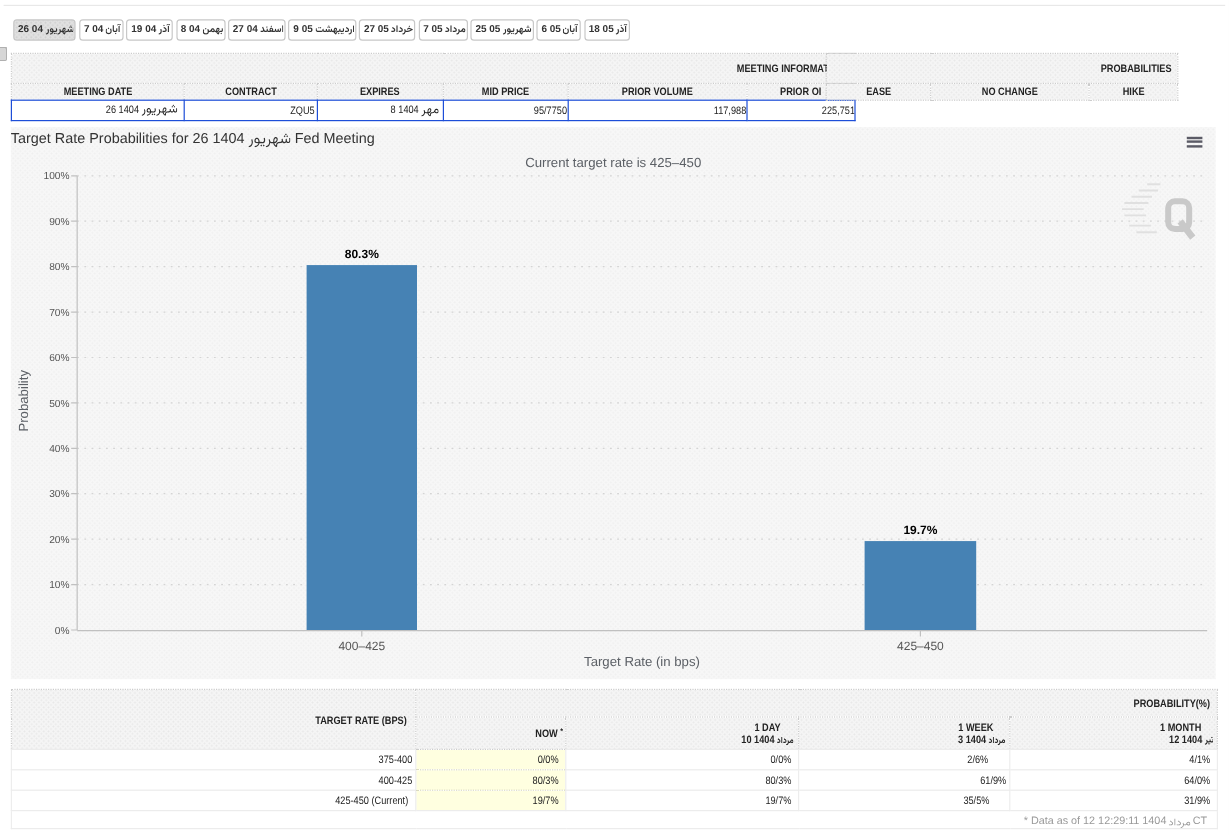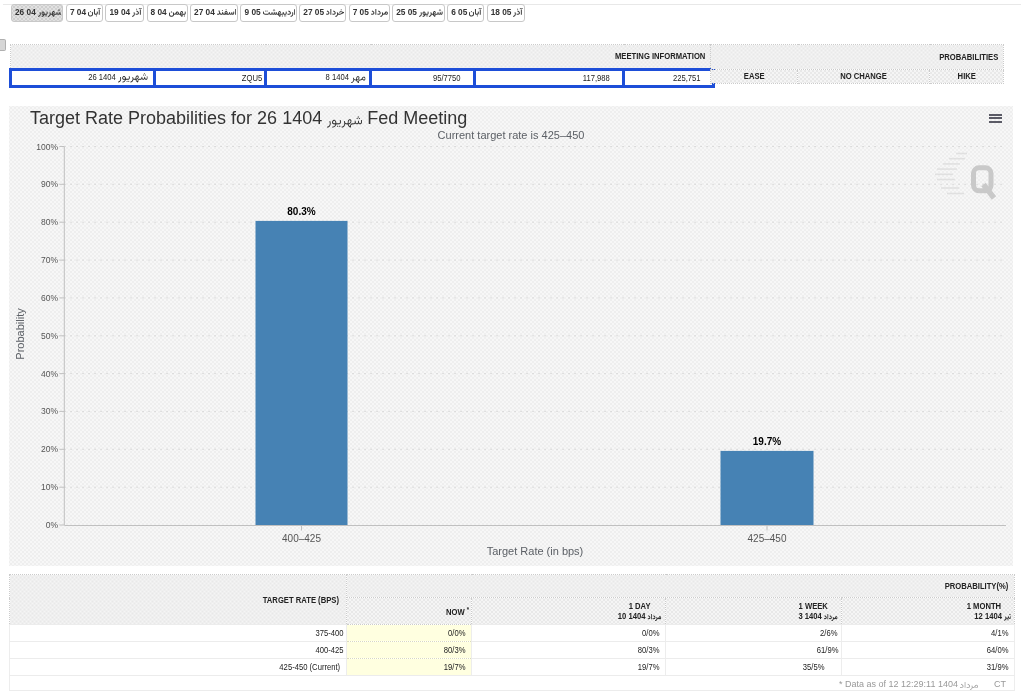--- a/index.html
+++ b/index.html
@@ -1,37 +1,37 @@
 <!DOCTYPE html>
 <html><head><meta charset="utf-8"><style>
 *{margin:0;padding:0;box-sizing:border-box}
 body{width:1024px;height:696px;background:#fff;font-family:"Liberation Sans",sans-serif;position:relative;overflow:hidden}
 .hatchL{background-color:#f5f5f5;background-image:radial-gradient(rgba(0,0,0,.06) .7px,transparent .9px),radial-gradient(rgba(0,0,0,.05) .7px,transparent .9px);background-size:4px 4px,4px 4px;background-position:0 0,2px 2px}
-.tabs{position:absolute;left:11px;top:4px;white-space:nowrap;line-height:0}
+.tabs{position:absolute;left:11px;top:16px;white-space:nowrap;line-height:0}
 .tab{display:inline-block;vertical-align:top;height:18px;line-height:15px;border:1px solid #c8c8c8;border-radius:3px;background:#fff;padding:0 1px 0 3px;margin-right:2.5px;font-weight:bold;font-size:8.3px;color:#333}
 .tab.sel{background-color:#e1e1e1;background-image:radial-gradient(rgba(0,0,0,.09) .7px,transparent .9px),radial-gradient(rgba(0,0,0,.08) .7px,transparent .9px);background-size:4px 4px,4px 4px;background-position:0 0,2px 2px}
 table{border-collapse:collapse;table-layout:fixed;position:absolute}
 td,th{overflow:hidden;white-space:nowrap}
 .dtab th{font-weight:bold;font-size:9px;color:#222;border:1px dotted #ccc}
 .dtab td{font-size:9px;color:#222;border:1px dotted #ccc;background:#fff}
 .cx{display:inline-block;transform:scaleX(0.85)}
 th .cx{transform-origin:center center}
-.r{text-align:right;padding-right:12px}
+.r{text-align:right;padding-right:0}
 .r .cx{transform-origin:right center}
 .c{text-align:right}
 .c .cx{transform-origin:center center}
 .cx2{transform:scaleX(0.85);line-height:10px}
 .l2{line-height:10px}
 .chart{position:absolute;left:9px;top:106px;width:1004px;height:460px;background-color:#f7f7f7;background-image:radial-gradient(rgba(0,0,0,.035) .7px,transparent .9px),radial-gradient(rgba(0,0,0,.03) .7px,transparent .9px);background-size:4px 4px,4px 4px;background-position:0 0,2px 2px}
-.ctitle{position:absolute;left:21px;top:2px;font-size:18px;color:#333}
+.ctitle{position:absolute;left:0;top:2px;font-size:12px;color:#333}
 .burger div{width:13px;height:2px;background:#5b5b66;margin-bottom:1.5px}
 .topline{position:absolute;left:3px;right:3px;top:4px;border-top:1px solid #e8e8e8}
 .lwidget{position:absolute;left:0;top:39px;width:6px;height:12px;background:#d6d6d6;border:1px solid #b0b0b0;border-left:none;border-radius:0 2px 2px 0}
 .yel{background:#ffffe0 !important;border:1px dotted #d9d9c0 !important}
-.tt td{border:3px solid #1d4ed8}
+.tt td{border:1px solid #1d4ed8}
 .bt td{border-top:1px solid #ececec;border-bottom:1px solid #ececec;border-left:1px solid #ededed;border-right:1px solid #ededed}
 </style></head><body>
 <div class="topline"></div>
 <div class="lwidget"></div>
 <div class="tabs"><span class="tab sel">26 04<svg width="23.7" height="8.0" viewBox="0 53 457 155" preserveAspectRatio="none" style="vertical-align:-2.2px;margin-left:2px;">
         <path d="M156,188 168,200 180,188 168,176Z M129,188 142,200 154,188 142,176Z M48,115 29,121 35,142 36,154 34,165 23,179 14,184 0,188 6,206 14,205 28,199 43,186 48,178 53,162 53,137Z M182,102 169,105 164,108 167,119 168,133 166,139 160,144 127,143 123,122 118,113 111,106 102,102 91,102 83,105 75,113 69,126 68,145 70,151 77,159 83,162 108,165 99,176 91,181 68,188 74,206 89,203 108,193 120,180 127,164 162,164 170,162 176,158 183,147 185,139 185,116Z M87,127 92,122 102,123 108,132 110,140 109,144 89,143 85,138Z M190,190 196,206 207,204 216,200 232,187 239,175 244,161 251,164 271,165 273,173 282,188 294,200 304,206 317,193 317,176 319,171 326,165 353,163 368,155 374,161 383,164 397,163 411,155 414,159 421,163 439,163 450,154 455,142 456,120 453,103 435,107 438,121 438,137 432,144 424,143 419,137 417,113 400,115 400,138 393,144 385,144 378,139 376,134 375,113 357,115 358,136 356,140 348,144 327,145 318,150 306,164 299,180 291,171 289,167 290,163 300,159 312,148 321,131 322,115 318,104 313,98 304,94 294,94 285,98 277,107 270,127 268,144 249,143 242,134 239,119 235,116 219,121 225,142 226,154 224,165 213,179 204,184 192,187Z M302,114 306,119 304,132 296,141 290,144 286,143 287,130 291,118 297,113Z M407,86 419,98 430,86 419,75Z M380,86 392,98 403,86 392,75Z M405,55 394,67 405,78 416,66Z" fill="#333333" fill-rule="evenodd"></path>
       </svg></span><span class="tab">7 04<svg width="12.8" height="8.7" viewBox="0 35 247 168" preserveAspectRatio="none" style="vertical-align:-2.0px;margin-left:2px;">
         <path d="M162,175 149,188 162,201 175,188Z M89,109 71,116 79,145 79,155 75,167 67,175 53,179 37,178 28,174 23,169 18,158 18,141 23,119 7,113 1,134 0,160 4,174 10,184 23,194 31,197 47,199 68,196 81,189 92,175 97,155 96,134Z M34,106 47,118 59,105 47,93Z M208,66 208,164 226,164 226,66Z M115,56 115,138 121,154 128,160 140,164 166,164 177,160 185,151 189,137 189,119 186,102 168,107 171,120 171,136 166,143 143,144 138,142 134,136 133,129 133,56Z M185,53 193,59 204,49 210,49 222,55 230,56 235,54 246,44 239,37 226,45 214,39 203,37 193,43 185,51Z" fill="#333333" fill-rule="evenodd"></path>
       </svg></span><span class="tab">19 04<svg width="9.9" height="9.0" viewBox="0 35 191 173" preserveAspectRatio="none" style="vertical-align:-2.2px;margin-left:2px;">
         <path d="M48,115 29,121 35,142 36,154 34,165 23,179 14,184 0,188 6,206 14,205 28,199 43,186 48,178 53,162 53,137Z M90,82 82,100 98,109 112,122 115,127 115,135 109,141 98,144 77,144 68,142 68,162 96,164 115,160 128,150 132,142 133,125 130,115 125,107 110,93Z M152,66 152,164 170,164 170,66Z M77,59 90,71 102,58 90,46Z M129,53 137,59 148,49 154,49 166,55 174,56 179,54 190,44 183,37 170,45 158,39 147,37 137,43 129,51Z" fill="#333333" fill-rule="evenodd"></path>
@@ -59,36 +59,44 @@
       <col style="width:111px">
       <col style="width:105px">
       <col style="width:104px">
       <col style="width:149px">
       <col style="width:90px">
     </colgroup>
 <tbody>
       <tr>
         <th colspan="6" class="c hatchL" style="height:25px"><span class="cx">MEETING INFORMATION</span></th>
       </tr>
+<tr class="hatchL">
+        <th style="height:14px"><span class="cx">MEETING DATE</span></th>
+        <th><span class="cx">CONTRACT</span></th>
+        <th><span class="cx">EXPIRES</span></th>
+        <th><span class="cx">MID PRICE</span></th>
+        <th><span class="cx">PRIOR VOLUME</span></th>
+        <th><span class="cx">PRIOR OI</span></th>
+      </tr>
 <tr>
         <td class="c" style="height:17px"><span class="cx">26 1404<svg width="35.0" height="9.6" viewBox="0 61 445 147" preserveAspectRatio="none" style="vertical-align:-2.8px;margin-left:2px;">
               <path d="M152,187 152,189 162,198 172,188 162,178Z M126,187 126,189 136,198 146,188 136,178Z M42,123 30,126 35,150 35,159 31,174 18,188 0,195 4,206 16,203 27,197 37,187 43,176 47,159 47,146Z M174,109 161,112 164,126 164,140 162,145 157,150 153,151 118,150 118,140 115,128 105,113 95,108 85,108 75,113 68,122 64,133 64,147 67,154 73,160 80,163 106,165 102,174 92,184 81,190 65,194 69,206 87,201 103,191 111,181 117,165 156,164 165,161 172,154 176,143 177,127Z M84,122 93,121 101,127 106,142 105,151 87,151 81,149 77,145 77,131Z M184,195 188,205 190,206 211,197 223,184 232,160 241,164 263,165 265,174 275,191 294,206 304,197 304,180 307,172 316,165 344,163 349,161 358,153 365,161 373,164 384,164 390,162 401,153 408,161 412,163 429,163 439,155 444,142 444,120 442,110 429,113 432,127 432,140 428,148 422,151 415,150 410,146 407,139 405,119 394,121 393,143 388,149 383,151 374,150 367,144 364,134 363,119 351,121 352,138 350,144 342,150 317,151 305,156 296,168 291,189 280,178 274,165 288,161 300,151 308,137 310,121 308,113 303,105 292,100 282,101 278,103 268,115 264,126 262,149 260,151 242,151 235,148 230,141 226,123 214,126 219,150 219,159 215,174 202,188Z M291,113 298,120 297,134 287,147 277,151 274,150 274,136 277,124 283,115Z M400,93 410,102 419,92 410,83Z M373,93 383,102 392,92 383,83Z M386,73 395,82 397,82 406,72 397,63Z" fill="#222222" fill-rule="evenodd"></path>
             </svg></span></td>
         <td class="c"><span class="cx">ZQU5</span></td>
         <td class="c"><span class="cx">8 1404<svg width="17.3" height="7.2" viewBox="0 98 220 110" preserveAspectRatio="none" style="vertical-align:-2.8px;margin-left:2px;">
               <path d="M217,128 213,120 202,111 196,109 186,109 178,112 169,121 160,138 152,148 145,151 129,152 121,156 115,162 110,174 107,189 96,178 90,165 104,161 116,151 124,137 126,121 124,113 119,105 108,100 98,101 94,103 84,115 80,126 78,149 76,151 58,151 51,148 46,141 42,123 30,126 35,150 35,159 31,174 18,188 0,195 4,205 6,206 27,197 39,184 48,160 57,164 79,165 81,174 91,191 110,206 120,197 120,180 123,172 132,165 153,163 167,153 177,161 186,165 198,166 209,162 215,156 218,148 219,139Z M187,122 195,122 199,124 205,132 206,146 198,153 188,152 173,141 178,130Z M107,113 114,120 113,134 103,147 93,151 90,150 90,136 93,124 99,115Z" fill="#222222" fill-rule="evenodd"></path>
             </svg></span></td>
         <td class="r"><span class="cx">95/7750</span></td>
         <td class="r"><span class="cx">117,988</span></td>
         <td class="r"><span class="cx">225,751</span></td>
       </tr>
 </tbody>
   </table>
 
-<table class="dtab tt" style="left:710px;top:43.5px;width:293px">
+<table class="dtab tt" style="left:688px;top:43.5px;width:293px">
 <colgroup>
       <col style="width:87px">
       <col style="width:132px">
       <col style="width:74px">
     </colgroup>
 <tbody>
       <tr>
         <th colspan="3" class="c hatchL" style="height:25px"><span class="cx">PROBABILITIES</span></th>
       </tr>
 <tr class="hatchL">
@@ -209,35 +217,35 @@
           <div class="cx2">1 MONTH</div>
           <div class="l2"><span class="cx">12 1404<svg width="8.7" height="6.8" viewBox="0 64 176 144" preserveAspectRatio="none" style="vertical-align:-2.0px;margin-left:2px;">
                 <path d="M86,188 98,200 110,188 98,176Z M59,188 72,200 84,188 72,176Z M170,102 152,106 155,121 155,136 153,140 147,144 125,144 120,142 115,133 114,111 97,113 97,135 92,142 87,144 59,143 52,134 49,119 45,116 29,121 35,142 36,154 34,165 23,179 14,184 0,188 6,206 22,202 35,194 46,181 54,161 61,164 87,164 94,162 107,154 113,160 123,164 150,164 161,160 169,151 173,136 173,120Z M150,78 163,90 175,78 163,66Z M136,66 124,78 137,90 148,79 148,77Z" fill="#222222" fill-rule="evenodd"></path>
               </svg></span></div>
         </th>
       </tr>
 <tr style="height:17px">
         <td class="c"><span class="cx">375-400</span></td>
         <td class="r yel" style="padding-right:5px"><span class="cx">0/0%</span></td>
         <td class="r" style="padding-right:5px"><span class="cx">0/0%</span></td>
-        <td class="r" style="padding-right:3px"><span class="cx">2/6%</span></td>
+        <td class="r" style="padding-right:17px"><span class="cx">2/6%</span></td>
         <td class="r" style="padding-right:5px"><span class="cx">4/1%</span></td>
       </tr>
 <tr style="height:17px">
         <td class="c"><span class="cx">400-425</span></td>
         <td class="r yel" style="padding-right:5px"><span class="cx">80/3%</span></td>
         <td class="r" style="padding-right:5px"><span class="cx">80/3%</span></td>
         <td class="r" style="padding-right:2px"><span class="cx">61/9%</span></td>
         <td class="r" style="padding-right:5px"><span class="cx">64/0%</span></td>
       </tr>
 <tr style="height:17px">
         <td class="c"><span class="cx">425-450 (Current)</span></td>
         <td class="r yel" style="padding-right:5px"><span class="cx">19/7%</span></td>
         <td class="r" style="padding-right:5px"><span class="cx">19/7%</span></td>
         <td class="r" style="padding-right:16px"><span class="cx">35/5%</span></td>
         <td class="r" style="padding-right:5px"><span class="cx">31/9%</span></td>
       </tr>
 <tr>
         <td colspan="5" class="c" style="height:15px;color:#999;font-size:9px;padding-right:8px;padding-top:3px"><span>* Data as of 12 12:29:11 1404<svg width="18.0" height="8.1" viewBox="0 55 310 153" preserveAspectRatio="none" style="vertical-align:-2.3px;margin-left:2px;">
               <path d="M303,120 294,112 286,109 272,110 262,117 246,144 239,150 227,151 218,146 214,138 211,123 199,126 204,150 202,169 196,180 191,185 179,192 169,195 173,205 179,205 193,199 206,187 211,178 217,160 226,164 239,164 247,161 257,153 267,161 276,165 288,166 299,162 306,154 309,141 308,131Z M277,122 285,122 289,124 295,132 296,146 288,153 278,152 263,141 268,130Z M136,90 129,101 145,111 154,119 161,130 161,139 157,145 146,150 124,151 114,149 114,162 140,164 156,161 164,157 169,152 173,144 174,131 169,117 155,102Z M22,90 15,101 31,111 40,119 47,130 47,139 43,145 32,150 10,151 0,149 0,162 26,164 42,161 50,157 55,152 59,144 60,131 55,117 41,102Z M81,57 81,164 93,164 93,57Z" fill="#999999" fill-rule="evenodd"></path>
-            </svg><span style="margin-left:16px">CT</span></span></td>
+            </svg><span style="margin-left:2px">CT</span></span></td>
       </tr>
 </tbody>
   </table>
 </body></html>

